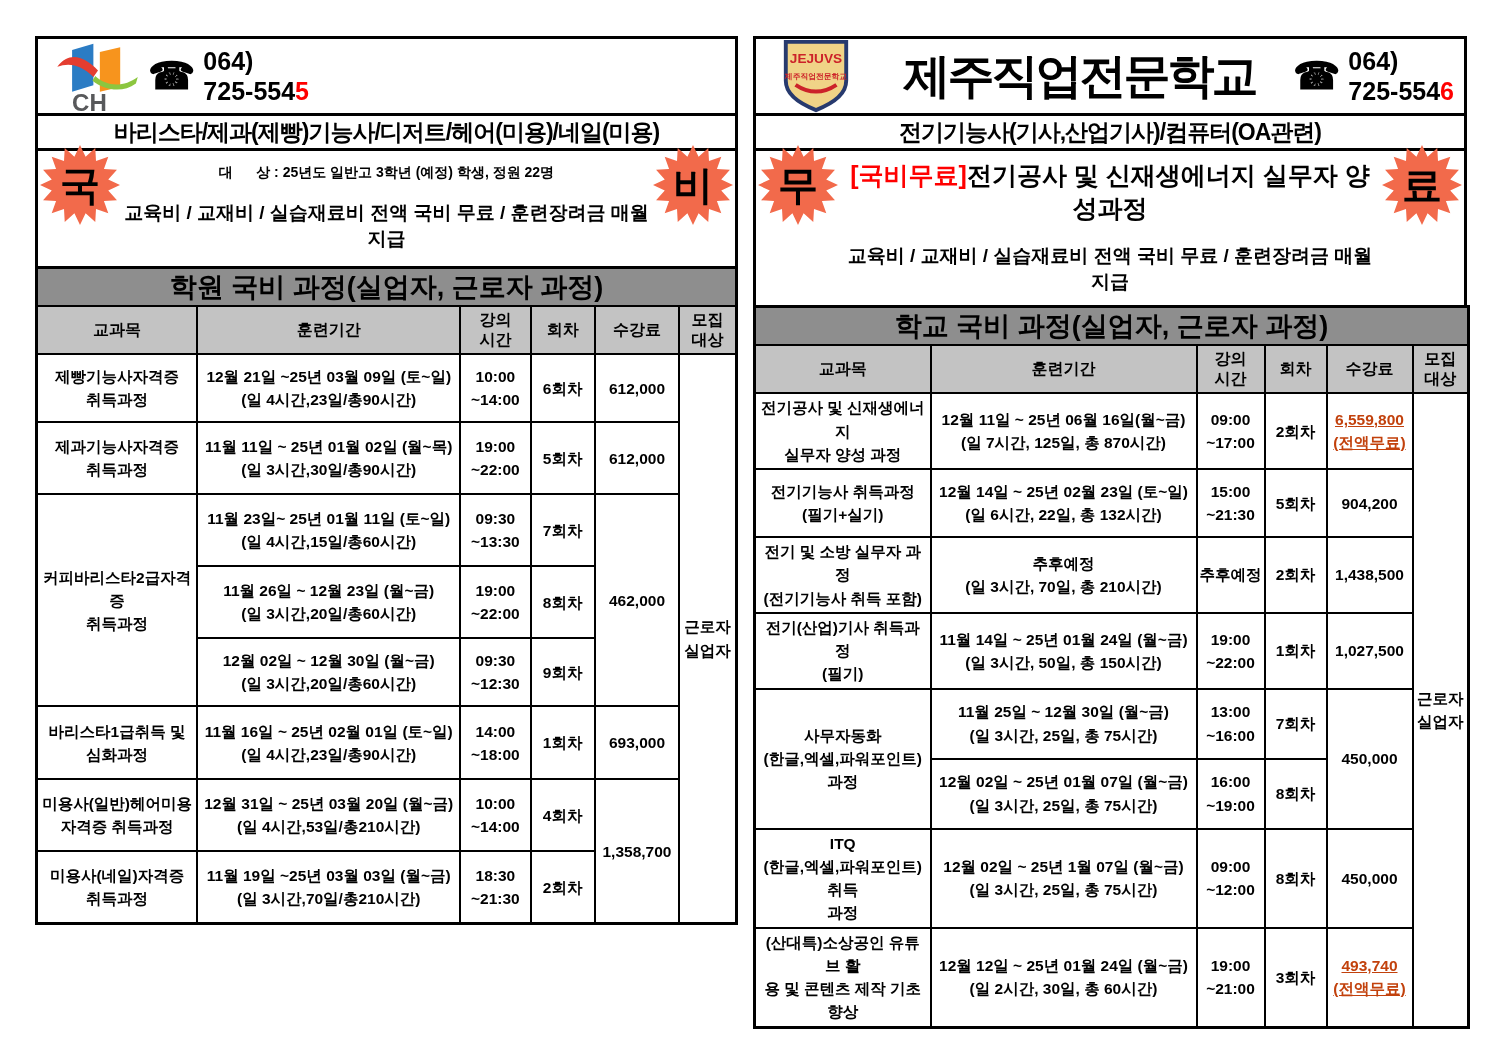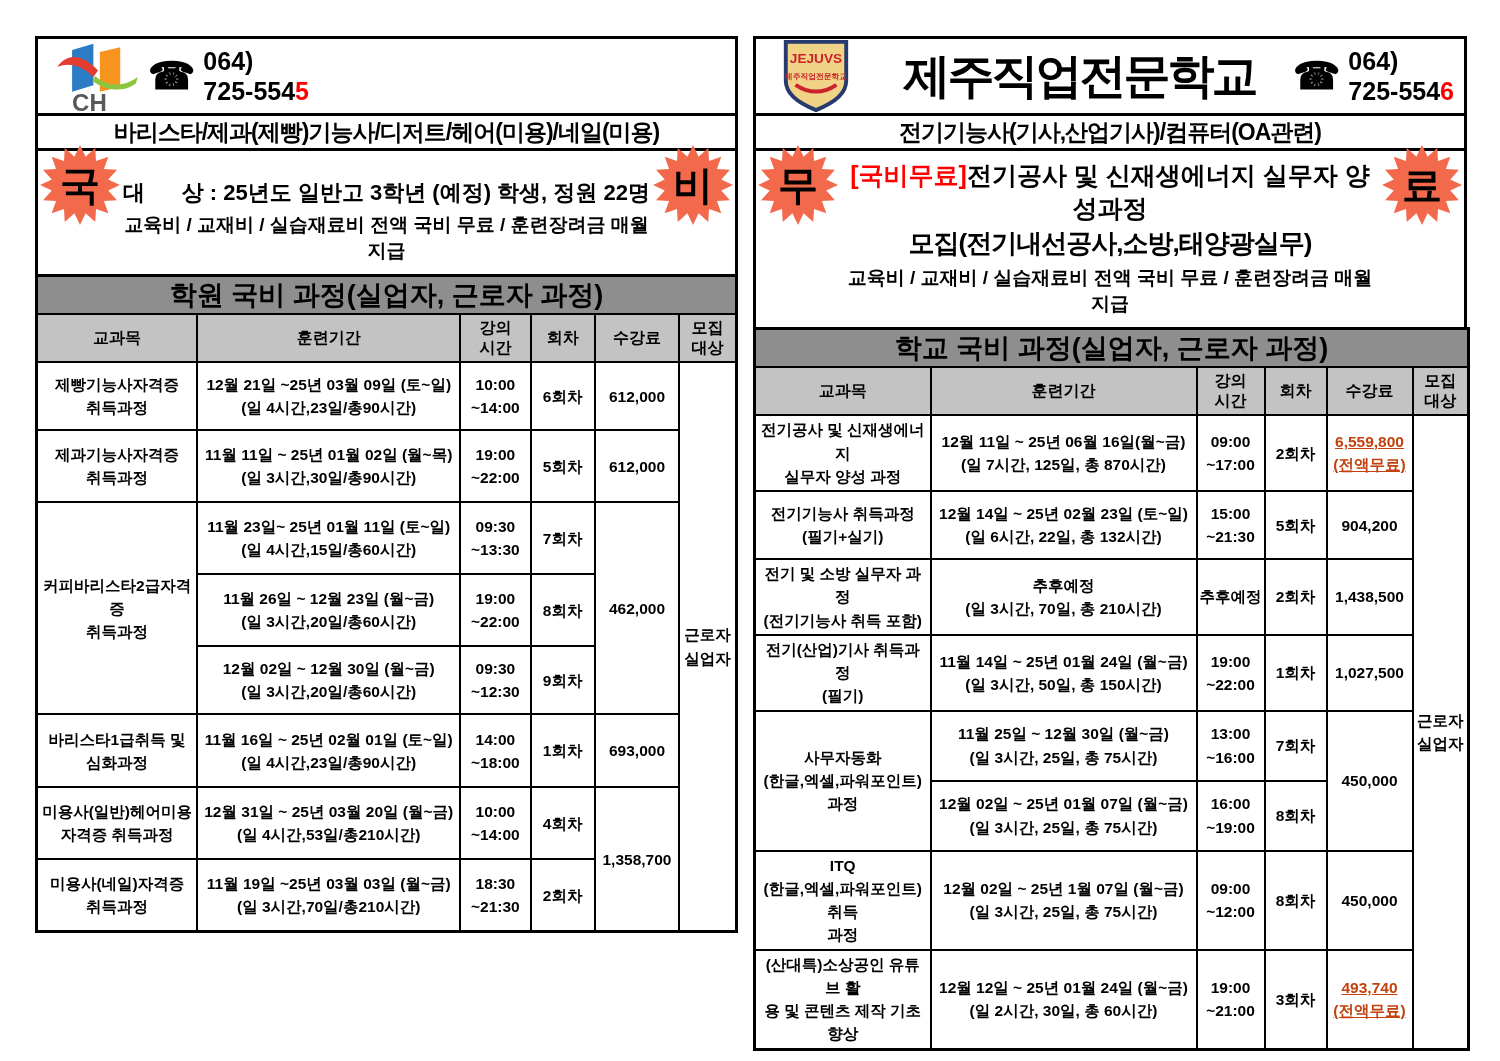--- a/index.html
+++ b/index.html
@@ -27,22 +27,22 @@
   
   .promo{margin-top:-3px;position:relative;text-align:center;padding:8px 84px 10px;min-height:121px;}
   .star{position:absolute;width:80px;height:80px;top:-6px;display:flex;align-items:center;justify-content:center;
         background:#f26a4b;
         clip-path:polygon(50% 0%,57% 14.7%,69.1% 3.8%,70% 20.1%,85.4% 14.6%,79.9% 30%,96.2% 30.9%,85.3% 43%,100% 50%,85.3% 57%,96.2% 69.1%,79.9% 70%,85.4% 85.4%,70% 79.9%,69.1% 96.2%,57% 85.3%,50% 100%,43% 85.3%,30.9% 96.2%,30% 79.9%,14.6% 85.4%,20.1% 70%,3.8% 69.1%,14.7% 57%,0% 50%,14.7% 43%,3.8% 30.9%,20.1% 30%,14.6% 14.6%,30% 20.1%,30.9% 3.8%,43% 14.7%);}
   .star span{font-size:40px;font-weight:900;}
   .star.sl{left:2px;} .star.sr{right:2px;}
   .p1{font-size:23px;white-space:pre-wrap;}
   .p1b{font-size:25px;white-space:pre-wrap;}
   .p2{font-size:26px;letter-spacing:-1px;white-space:pre-wrap;margin-top:1px;}
-  .p3{font-size:22px;white-space:pre-wrap;margin-top:19px;}
-  .p4{font-size:19px;white-space:pre-wrap;margin-top:4px;}
+  .p3{font-size:14px;white-space:pre-wrap;margin-top:5px;}
+  .p4{font-size:19px;white-space:pre-wrap;margin-top:18px;}
 
   
   table{margin-top:-3px;border-collapse:collapse;table-layout:fixed;width:100%;
         border:3px solid #000;}
   th,td{border:2px solid #000;text-align:center;vertical-align:middle;
         white-space:pre-line;line-height:1.5;padding:2px;}
   .tbl-title{background:#8e8e8e;font-size:27px;height:30px;line-height:1.2;}
   .col-hdr td{background:#c3c3c3;font-size:16px;height:42px;line-height:1.3;}
   tbody td{font-size:15.5px;font-weight:bold;background:#fff;}
   .fee-red{color:#c2410c;text-decoration:underline;}
@@ -215,21 +215,20 @@
     <div class="box sub">전기기능사(기사,산업기사)/컴퓨터(OA관련)</div>
 
     <div class="box promo">
       <div class="star sl">
           <span>무</span>
         </div>
       <div class="star sr">
           <span>료</span>
         </div>
       <div class="p1b"><span class="red">[국비무료]</span><span>전기공사 및 신재생에너지 실무자 양성과정</span></div>
-      <div class="p2">모집(전기내선공사,소방,태양광실무)</div>
       <div class="p4">교육비 / 교재비 / 실습재료비 전액 국비 무료 / 훈련장려금 매월 지급</div>
     </div>
 
     <table>
       <colgroup>
           <col style="width:176px">
           <col style="width:266px">
           <col style="width:68px">
           <col style="width:62px">
           <col style="width:86px">

